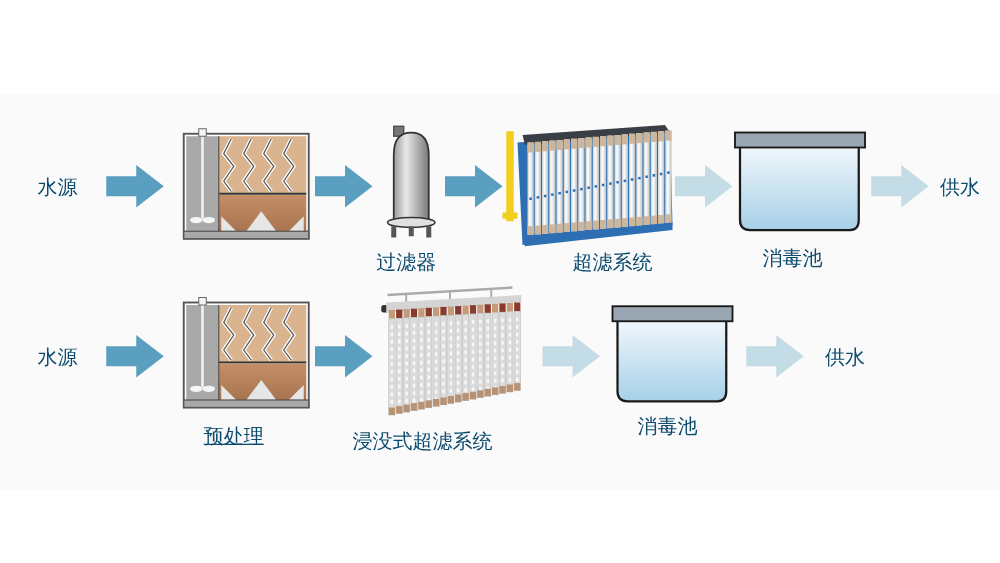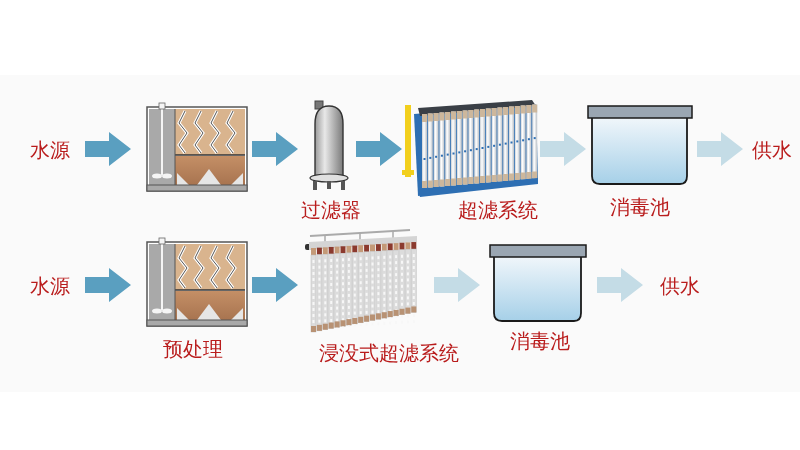--- a/index.html
+++ b/index.html
@@ -7,22 +7,22 @@
       width: 800px; height: 450px; position: relative; overflow: hidden;
       background: #ffffff;
       font-family: "DejaVu Sans", "Liberation Sans", sans-serif;
       color: #1a1a1a;
     }
     .band {
       position: absolute; left: 0; top: 75px; width: 800px; height: 317px;
       background: #fafafa;
     }
     .lbl {
-      position: absolute; font-size: 20px; line-height: 20px; white-space: nowrap;
-      color: #b91c1c;
+      position: absolute; font-size: 16px; line-height: 20px; white-space: nowrap;
+      color: #0c4a6e;
     }
     .abs { position: absolute; }
     svg { display: block; overflow: visible; }
   </style>
 </head>
 <body>
 
 <div class="band"></div>
 
 <svg width="0" height="0" style="position:absolute">
@@ -248,21 +248,21 @@
     <polyline points="88,8 82,20 90,30 82,42 88,50" fill="none" stroke="#555" stroke-width="1"></polyline>
     <line x1="30" y1="52" x2="100" y2="52" stroke="#333" stroke-width="1.5"></line>
     <rect x="30" y="53" width="70" height="29" fill="url(#sludgeGrad)"></rect>
     <polygon points="32,82 32,70 44,82" fill="#e6e6e6"></polygon>
     <polygon points="52,82 64,66 76,82" fill="#e6e6e6"></polygon>
     <polygon points="86,82 98,70 98,82" fill="#e6e6e6"></polygon>
     <rect x="2" y="82" width="100" height="6" fill="#a9a9a9" stroke="#555" stroke-width="1"></rect>
     <line x1="30" y1="6" x2="30" y2="82" stroke="#555" stroke-width="1"></line>
   </svg>
 </div>
-<div class="lbl" style="left:163px;top:339px;">预处理</div>
+<div class="lbl" style="left:163px;top:339px;text-decoration:underline;">预处理</div>
 
 <div class="abs" style="left:252px;top:268px;">
   <svg width="46" height="34">
       <polygon points="0,9 24,9 24,0 46,17 24,34 24,25 0,25" fill="#5a9fc0"></polygon>
     </svg>
 </div>
 
 <div class="abs" style="left:305px;top:228px;">
   <svg width="115" height="108" viewBox="0 0 115 108">
     <line x1="5" y1="8" x2="105" y2="2" stroke="#aaa" stroke-width="2"></line>
@@ -538,21 +538,21 @@
         <rect x="107.80000000000001" y="62.05" width="2" height="3" fill="#f7f7f7"></rect>
         <rect x="107.80000000000001" y="68.05" width="2" height="3" fill="#f7f7f7"></rect>
         <rect x="107.80000000000001" y="74.05" width="2" height="3" fill="#f7f7f7"></rect>
         <rect x="107.80000000000001" y="80.05" width="2" height="3" fill="#f7f7f7"></rect>
         <rect x="107.80000000000001" y="86.05" width="2" height="3" fill="#f7f7f7"></rect>
         <rect x="107.80000000000001" y="92.05" width="2" height="3" fill="#f7f7f7"></rect>
         <rect x="106.30000000000001" y="78.45" width="5" height="6" fill="#b89274"></rect>
       </g>
   </svg>
 </div>
-<div class="lbl" style="left:282px;top:343px;margin-left:37px;">浸没式超滤系统</div>
+<div class="lbl" style="left:282px;top:343px;">浸没式超滤系统</div>
 
 <div class="abs" style="left:434px;top:268px;">
   <svg width="46" height="34">
       <polygon points="0,9 24,9 24,0 46,17 24,34 24,25 0,25" fill="#c4dce6"></polygon>
     </svg>
 </div>
 
 <div class="abs" style="left:489px;top:243px;">
   <svg width="98" height="80" viewBox="0 0 98 80">
     <path d="M5,12 L5,70 Q5,78 13,78 L85,78 Q92,78 92,70 L92,12 Z" fill="url(#waterGrad)" stroke="#1a1a1a" stroke-width="1.8"></path>

